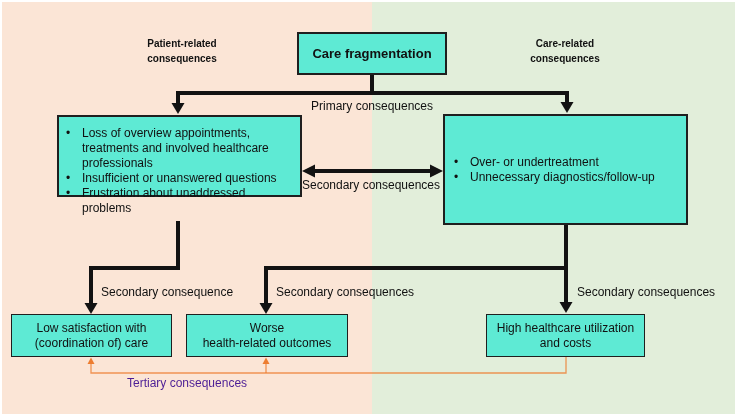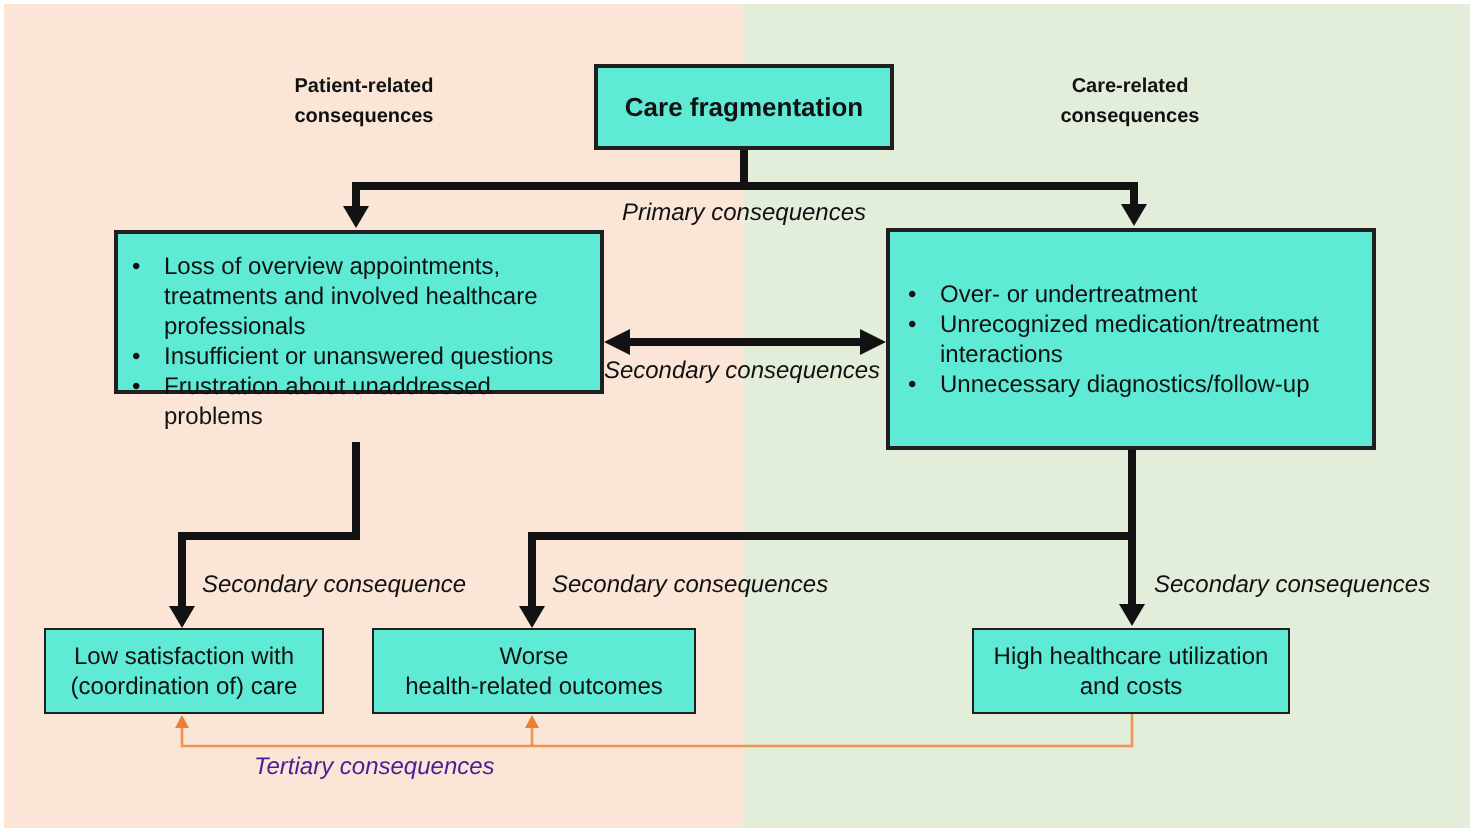--- a/index.html
+++ b/index.html
@@ -29,37 +29,37 @@
     font-weight:bold;font-size:13px;
   }
   .box.patient{left:57px;top:115px;width:245px;height:82px;padding:9px 4px 0 5px;}
   .box.care{left:443px;top:114px;width:245px;height:111px;padding:0 4px 0 7px;
     display:flex;flex-direction:column;justify-content:center;}
   .box.small{
     border-width:1.5px;top:314px;height:43px;
     display:flex;flex-direction:column;align-items:center;justify-content:center;
     text-align:center;
   }
-  .box.lowsat{left:22px;width:140px;}
+  .box.lowsat{left:11px;width:161px;}
   .box.worse{left:186px;width:162px;}
   .box.high{left:486px;width:159px;}
 
   ul.blist{margin:0;padding:0;list-style:none;}
   ul.blist li{position:relative;padding-left:18px;}
   ul.blist li::before{content:"\2022";position:absolute;left:2px;}
 
   .hdr{
     position:absolute;top:36px;width:200px;text-align:center;
     font-weight:bold;font-size:10px;line-height:15px;
   }
   .hdr.left{left:82px;}
   .hdr.right{left:465px;}
 
   .albl{
-    position:absolute;font-style:italic;font-size:12px;line-height:14px;
+    position:absolute;font-size:12px;line-height:14px;
     white-space:nowrap;color:#111111;
   }
   .albl.primary{left:292px;top:99px;width:160px;text-align:center;}
   .albl.mid{left:286px;top:178px;width:170px;text-align:center;}
   .albl.c1{left:101px;top:285px;}
   .albl.c2{left:276px;top:285px;}
   .albl.c3{left:577px;top:285px;}
   .albl.tertiary{left:127px;top:376px;color:#4c1d95;}
 </style>
 </head>
@@ -119,21 +119,20 @@
     <ul class="blist">
       <li>Loss of overview appointments, treatments and involved healthcare professionals</li>
       <li>Insufficient or unanswered questions</li>
       <li>Frustration about unaddressed problems</li>
     </ul>
   </div>
 
   <div class="box care">
     <ul class="blist">
       <li>Over- or undertreatment</li>
-      <li>Unrecognized medication/treatment interactions</li>
       <li>Unnecessary diagnostics/follow-up</li>
     </ul>
   </div>
 
   <div class="box small lowsat">
     <span>Low satisfaction with</span>
     <span>(coordination of) care</span>
   </div>
 
   <div class="box small worse">

